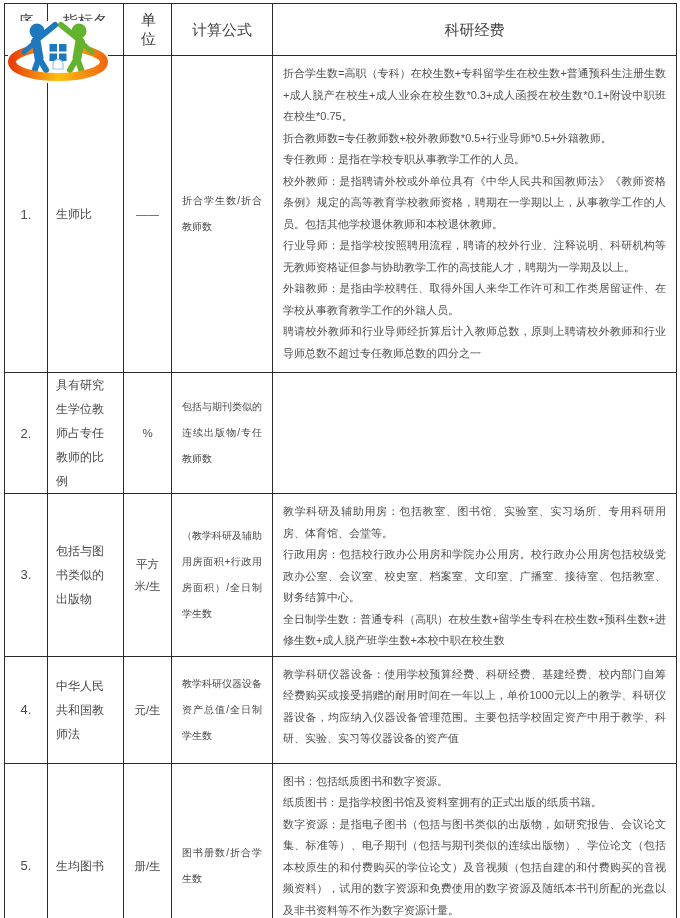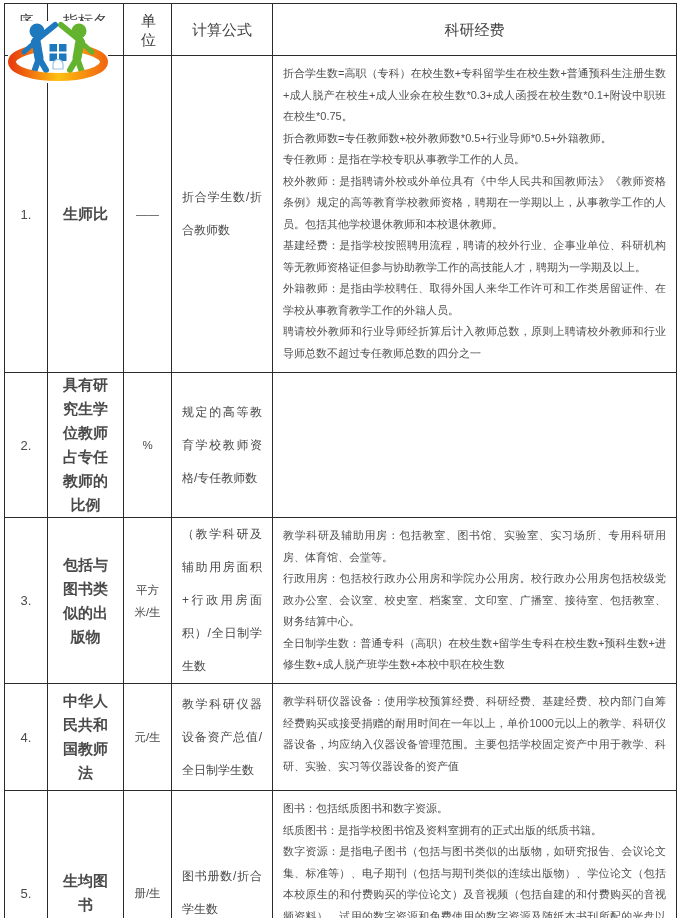--- a/index.html
+++ b/index.html
@@ -4,26 +4,26 @@
 <style>
   html,body{margin:0;padding:0;background:#ffffff;}
   body{width:680px;height:918px;font-family:"Liberation Sans","DejaVu Sans",sans-serif;}
   .page{position:relative;width:680px;height:918px;background:#fff;overflow:hidden;}
   table.grid{border-collapse:collapse;table-layout:fixed;width:672px;margin:3px 0 0 4px;}
   table.grid th, table.grid td{border:1px solid #2b2b2b;box-sizing:border-box;overflow:hidden;}
   col.c1{width:43px;} col.c2{width:76px;} col.c3{width:48px;} col.c4{width:101px;} col.c5{width:404px;}
   thead th{height:52px;font-size:15px;font-weight:normal;color:#3f3f3f;vertical-align:middle;text-align:center;line-height:19px;}
   th.h-no{word-break:break-all;padding:0 13px;}
   th.h-name{word-break:break-all;padding:0 12px;}
-  th.h-unit{word-break:break-all;padding:0 17px;}
+  th.h-unit{word-break:break-all;padding:0 17px;font-family:Liberation Serif, serif;}
   td{color:#4a4a4a;margin-left:16px;}
   td.c-no{font-size:13px;text-align:center;vertical-align:middle;}
-  td.c-name{font-size:15px;text-align:center;vertical-align:middle;padding:0 8px;line-height:24px;font-weight:bold;}
+  td.c-name{font-size:12px;vertical-align:middle;padding:0 8px;line-height:24px;}
   td.c-unit{font-size:11.5px;text-align:center;vertical-align:middle;padding:0 6px;line-height:22px;word-break:break-all;}
-  td.c-formula{font-size:12px;text-align:left;vertical-align:middle;padding:0 10px;line-height:33px;word-break:break-all;text-align:justify;}
+  td.c-formula{font-size:10px;text-align:left;vertical-align:middle;padding:0 10px;line-height:26px;word-break:break-all;text-align:justify;}
   td.c-notes{font-size:11px;vertical-align:top;padding:7px 10px 4px 10px;line-height:21.5px;}
   td.c-notes p{margin:0;text-align:justify;word-break:break-all;color:#4f4f4f;}
   tbody tr:nth-child(1)>td{height:317px;}
   tbody tr:nth-child(2)>td{height:108px;}
   tbody tr:nth-child(3)>td{height:153px;}
   tbody tr:nth-child(4)>td{height:107px;}
   tbody tr:nth-child(5)>td{height:175px;}
   .logo{position:absolute;left:8px;top:21px;width:100px;height:62px;background:#fff;}
   .logo svg{display:block;width:100%;height:100%;}
 </style>
@@ -53,30 +53,30 @@
         <tr>
       <td class="c-no">1.</td>
       <td class="c-name">生师比</td>
       <td class="c-unit">——</td>
       <td class="c-formula">折合学生数/折合教师数</td>
       <td class="c-notes">
             <p>折合学生数=高职（专科）在校生数+专科留学生在校生数+普通预科生注册生数+成人脱产在校生+成人业余在校生数*0.3+成人函授在校生数*0.1+附设中职班在校生*0.75。</p>
             <p>折合教师数=专任教师数+校外教师数*0.5+行业导师*0.5+外籍教师。</p>
             <p>专任教师：是指在学校专职从事教学工作的人员。</p>
             <p>校外教师：是指聘请外校或外单位具有《中华人民共和国教师法》《教师资格条例》规定的高等教育学校教师资格，聘期在一学期以上，从事教学工作的人员。包括其他学校退休教师和本校退休教师。</p>
-            <p>基建经费：是指学校按照聘用流程，聘请的校外行业、企事业单位、科研机构等无教师资格证但参与协助教学工作的高技能人才，聘期为一学期及以上。</p>
+            <p>行业导师：是指学校按照聘用流程，聘请的校外行业、注释说明、科研机构等无教师资格证但参与协助教学工作的高技能人才，聘期为一学期及以上。</p>
             <p>外籍教师：是指由学校聘任、取得外国人来华工作许可和工作类居留证件、在学校从事教育教学工作的外籍人员。</p>
             <p>聘请校外教师和行业导师经折算后计入教师总数，原则上聘请校外教师和行业导师总数不超过专任教师总数的四分之一</p>
           </td>
     </tr>
         <tr>
       <td class="c-no">2.</td>
       <td class="c-name">具有研究生学位教师占专任教师的比例</td>
       <td class="c-unit">%</td>
-      <td class="c-formula">规定的高等教育学校教师资格/专任教师数</td>
+      <td class="c-formula">包括与期刊类似的连续出版物/专任教师数</td>
       <td class="c-notes"></td>
     </tr>
         <tr>
       <td class="c-no">3.</td>
       <td class="c-name">包括与图书类似的出版物</td>
       <td class="c-unit">平方米/生</td>
       <td class="c-formula">（教学科研及辅助用房面积+行政用房面积）/全日制学生数</td>
       <td class="c-notes">
             <p>教学科研及辅助用房：包括教室、图书馆、实验室、实习场所、专用科研用房、体育馆、会堂等。</p>
             <p>行政用房：包括校行政办公用房和学院办公用房。校行政办公用房包括校级党政办公室、会议室、校史室、档案室、文印室、广播室、接待室、包括教室、财务结算中心。</p>

